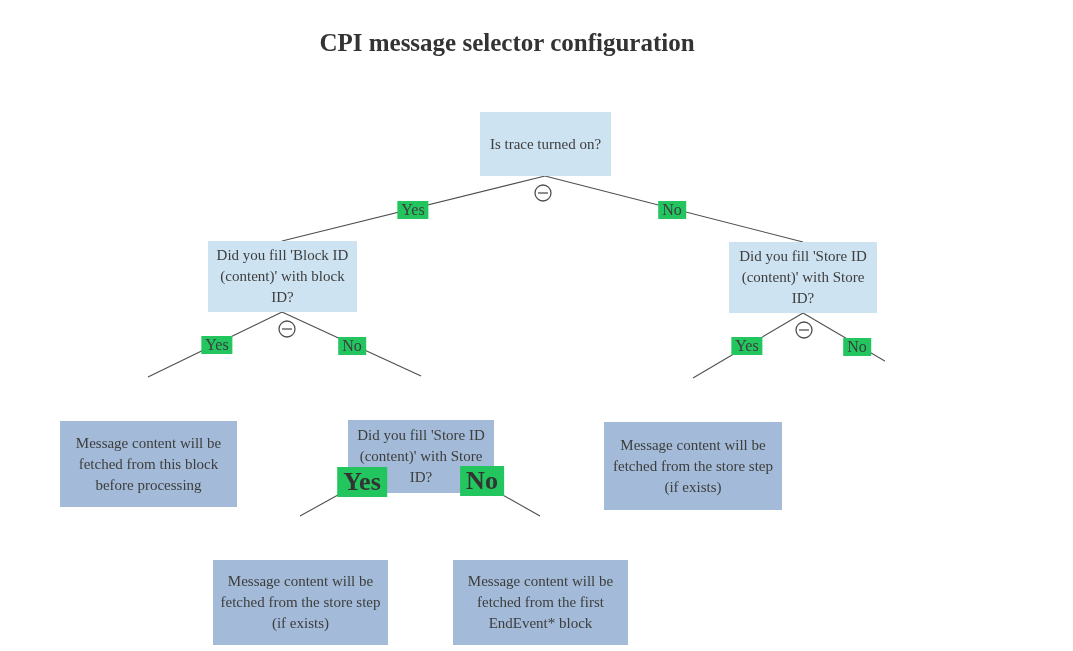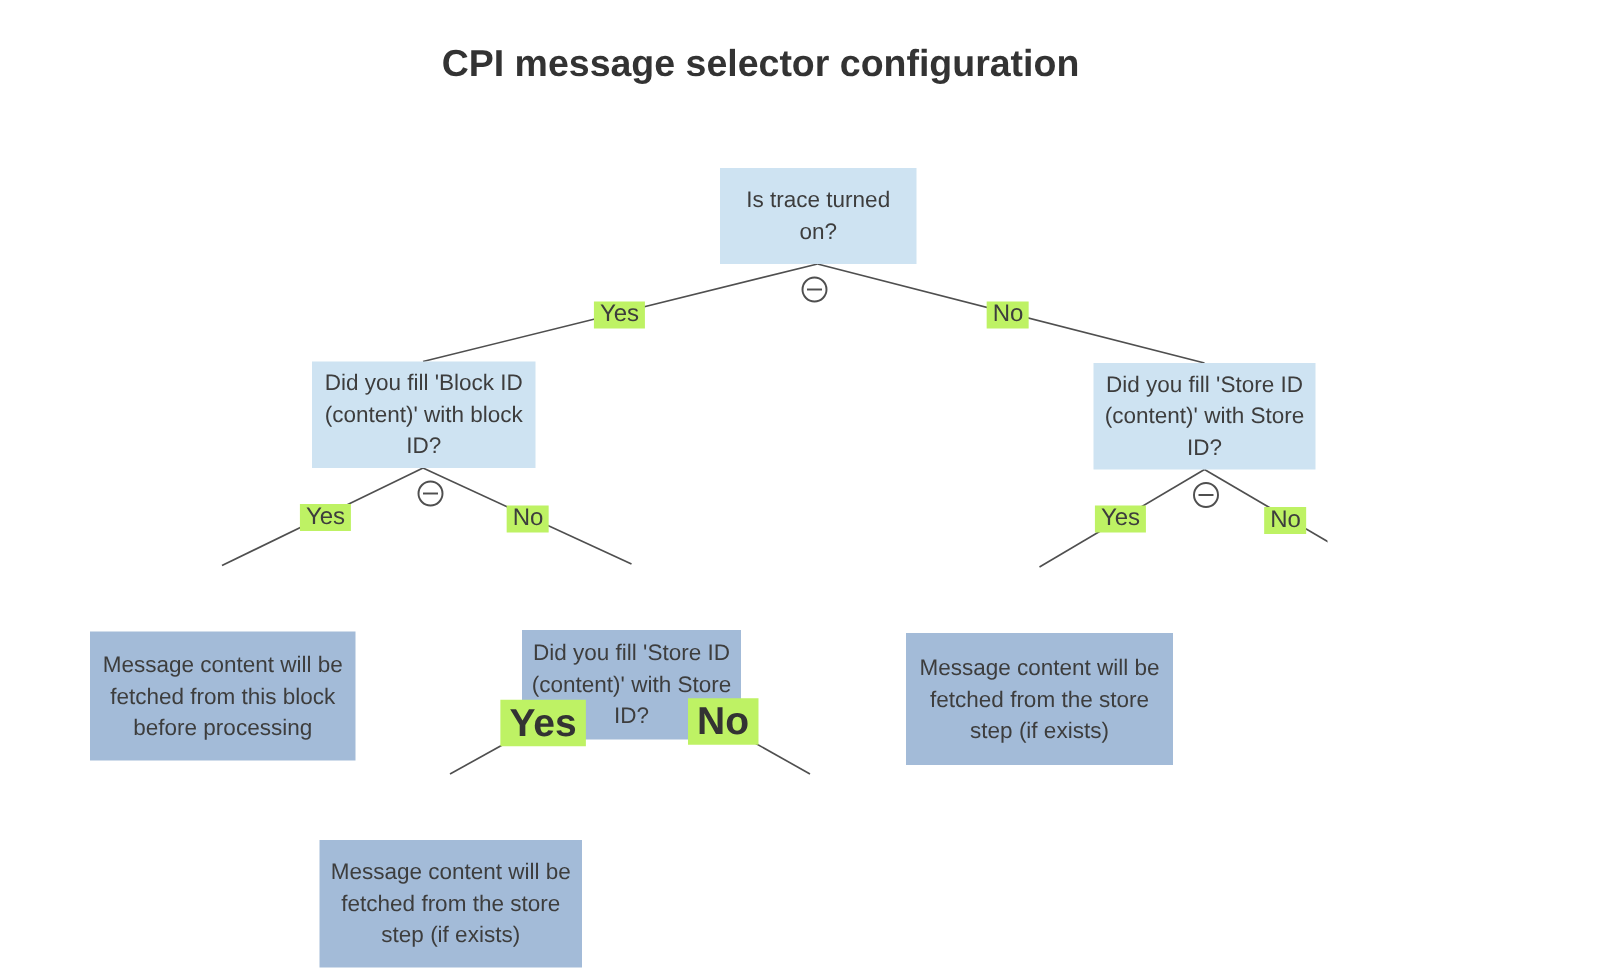--- a/index.html
+++ b/index.html
@@ -1,21 +1,21 @@
 <!DOCTYPE html>
 <html style="--question-fill: #cee3f2; --result-fill: #a3bbd8; --line: #4f4f4f; --text: #3d3d3d; --title-text: #333333;"><head>
 <meta charset="utf-8">
 <style>
   html, body { margin: 0; padding: 0; background: #ffffff; }
   .canvas {
     position: relative;
     width: 885px;
     height: 651px;
     background: #ffffff;
-    font-family: Liberation Sans, sans-serif;
+    font-family: Liberation Serif, serif;
     overflow: hidden;
   }
   .title {
     position: absolute;
     left: 507px;
     top: 43px;
     transform: translate(-50%, -50%);
     margin: 0;
     font-size: 25px;
     font-weight: 700;
@@ -36,21 +36,21 @@
     padding: 2px 5px;
     font-size: 15px;
     line-height: 21px;
     color: var(--text, #3d3d3d);
   }
   .node.question { background: var(--question-fill, #cee3f2); }
   .node.result   { background: var(--result-fill, #a3bbd8); margin-top: 44px; }
   .edge-label {
     position: absolute;
     transform: translate(-50%, -50%);
-    background: #bef264;
+    background: #22c55e;
     padding: 0 4px;
     font-size: 16px;
     color: var(--text, #3d3d3d);
     white-space: nowrap;
     text-align: center;
   }
   .edge-label.big {
     font-size: 26px;
     font-weight: 700;
     color: #333333;
@@ -100,20 +100,21 @@
 
   <div class="node result" style="left:60px; top:377px; width:177px; height:86px;">Message content will be fetched from this block before processing</div>
 
   <div class="node result" style="left:348px; top:376px; width:146px; height:73px;">Did you fill 'Store ID (content)' with Store ID?</div>
 
   <div class="node result" style="left:604px; top:378px; width:178px; height:88px;">Message content will be fetched from the store step (if exists)</div>
 
 
   <div class="node result" style="left:213px; top:516px; width:175px; height:85px;">Message content will be fetched from the store step (if exists)</div>
 
+  <div class="node result" style="left:453px; top:516px; width:175px; height:85px;">Message content will be fetched from the first EndEvent* block</div>
 
   <span class="edge-label" style="left:413px; top:210px;">Yes</span>
   <span class="edge-label" style="left:672px; top:210px;">No</span>
 
   <span class="edge-label" style="left:217px; top:345px;">Yes</span>
   <span class="edge-label" style="left:352px; top:346px;">No</span>
 
   <span class="edge-label big" style="left:362px; top:482px;">Yes</span>
   <span class="edge-label big" style="left:482px; top:481px;">No</span>
 

